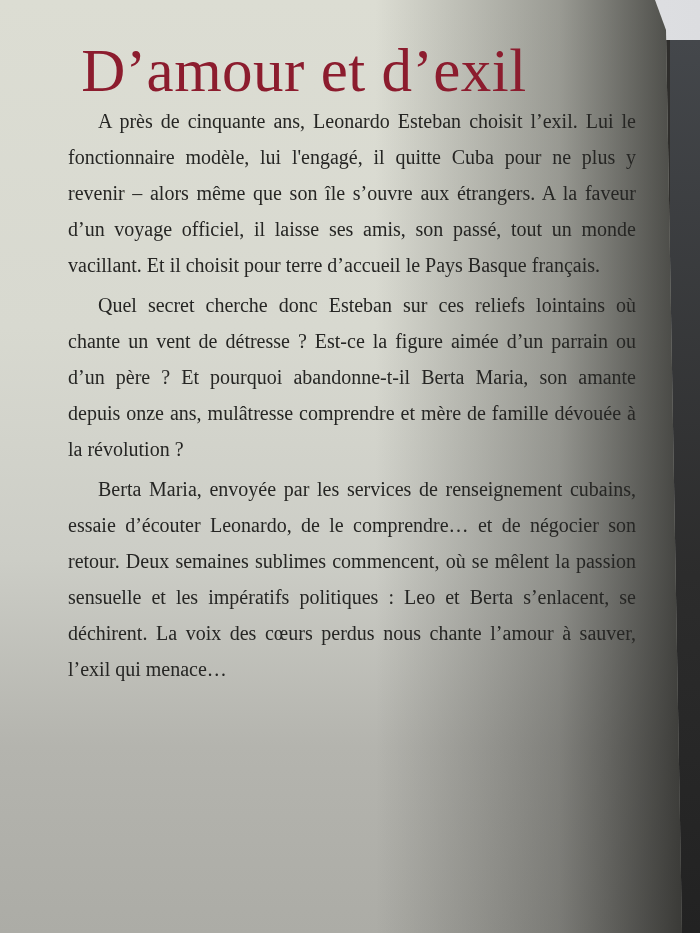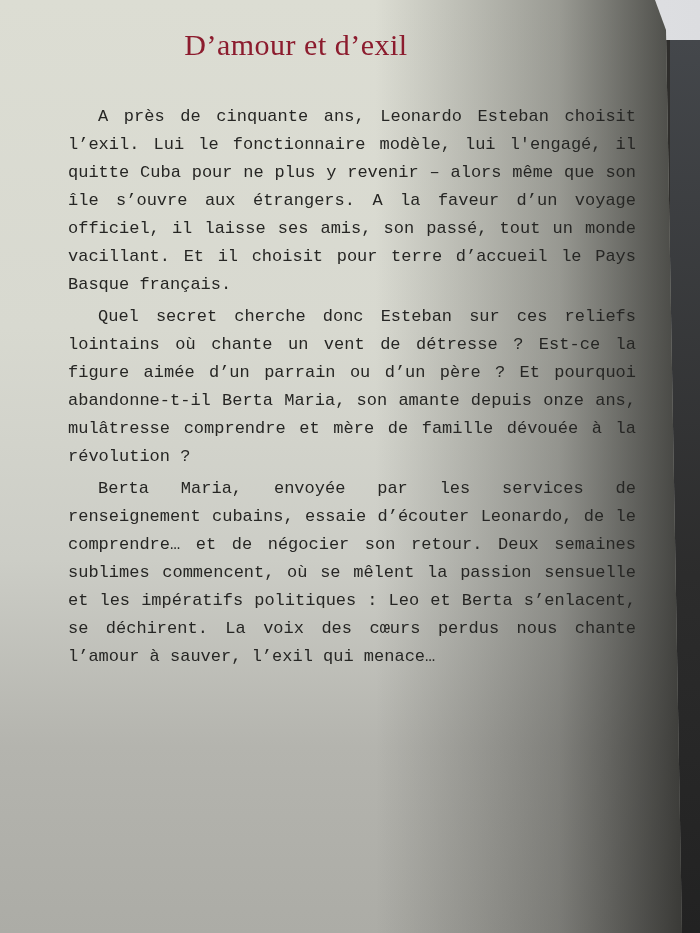--- a/index.html
+++ b/index.html
@@ -19,27 +19,27 @@
       position: absolute; left: 0; top: 0; width: 682px; height: 933px;
       background:
         linear-gradient(90deg, rgba(0,0,0,0) 0%, rgba(0,0,0,0) 55%, rgba(30,30,28,0.35) 82%, rgba(20,20,18,0.75) 100%),
         linear-gradient(180deg, #dcddd3 0%, #d8d9d0 35%, #cccdc6 60%, #b4b4ae 80%, #acaca6 100%);
       clip-path: polygon(0 0, 655px 0, 666px 30px, 682px 933px, 0 933px);
     }
     .title {
       position: absolute; left: 0; width: 592px; top: 28px;
       text-align: center;
       font-family: "Liberation Serif", "DejaVu Serif", serif;
-      font-size: 30px; color: #8c1c2e; letter-spacing: 0.5px;
-      margin: 0; font-weight: normal;
+      font-size: 61px; color: #8c1c2e; letter-spacing: 0.5px;
+      margin: 8px; font-weight: normal;
     }
     .body-text {
       position: absolute; left: 68px; top: 103px; width: 568px;
-      font-family: Liberation Mono, monospace;
-      font-size: 17px; line-height: 28px; color: #262624;
+      font-family: Liberation Serif, serif;
+      font-size: 20px; line-height: 36px; color: #262624;
       text-align: justify;
     }
     .body-text p {
       margin: 0 0 4px 0;
       text-indent: 30px;
       hyphens: manual;
     }
   </style>
 </head>
 <body>

